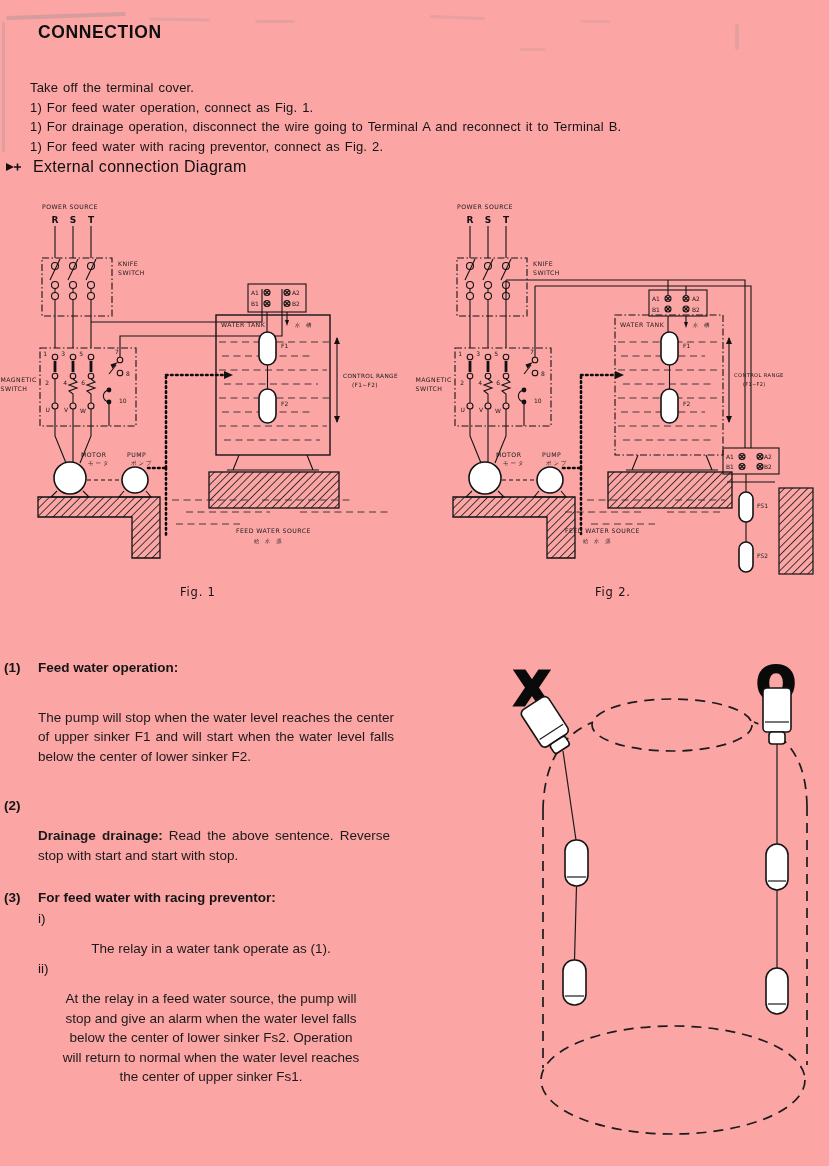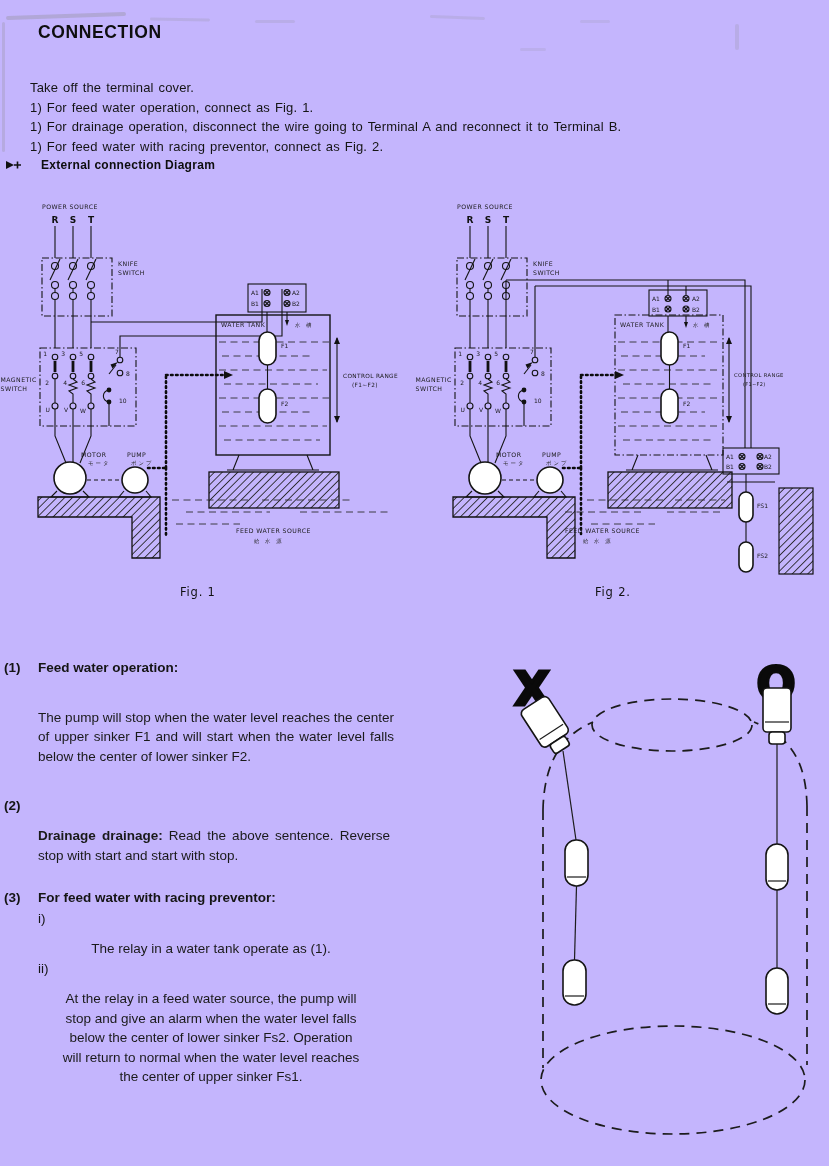--- a/index.html
+++ b/index.html
@@ -1,32 +1,32 @@
 <!DOCTYPE html>
 <html><head>
 <meta charset="utf-8">
 <style>
   html,body{margin:0;padding:0;background:#e8e8e8;}
   .page{
-    position:relative;width:829px;height:1166px;background:#c4b5fd;
+    position:relative;width:829px;height:1166px;background:#fca5a5;
     font-family:"Liberation Sans",sans-serif;color:#151515;overflow:hidden;
     margin:0 auto;
   }
   
   .noise{position:absolute;background:#8a8a8a;opacity:.32;border-radius:2px;}
   
   .title{
     position:absolute;left:38px;top:22px;margin:0;
     font-size:17.5px;font-weight:bold;letter-spacing:.6px;color:#0e0e0e;
   }
   .intro{position:absolute;left:6px;top:80px;width:820px;margin-left:24px;}
   .intro p{margin:0 0 4.5px 0;font-size:13px;letter-spacing:.15px;word-spacing:1.2px;}
   .section-heading{
-    position:absolute;left:5px;top:158px;display:flex;align-items:center;gap:19px;
-    font-size:12px;font-weight:bold;color:#0e0e0e;letter-spacing:.3px;
+    position:absolute;left:5px;top:158px;display:flex;align-items:center;gap:11px;
+    font-size:16px;font-weight:normal;color:#0e0e0e;letter-spacing:.3px;
   }
   .bullet svg{display:block;}
   
   .fig{position:absolute;overflow:visible;}
   .lbl{font-family:"DejaVu Sans",sans-serif;font-size:6.2px;fill:#1a1a1a;letter-spacing:.45px;}
   .lbl2{font-family:"DejaVu Sans",sans-serif;font-size:5.8px;fill:#1a1a1a;letter-spacing:.35px;}
   .jp{font-family:"DejaVu Sans",sans-serif;font-size:5.4px;fill:#2a2a2a;letter-spacing:2px;}
   .ph{font-family:"DejaVu Sans",sans-serif;font-size:9px;font-weight:bold;fill:#111;text-anchor:middle;}
   .tn{font-family:"DejaVu Sans",sans-serif;font-size:6px;fill:#1a1a1a;}
   .cap{font-family:"DejaVu Sans",sans-serif;font-size:11.5px;fill:#111;letter-spacing:.8px;}

